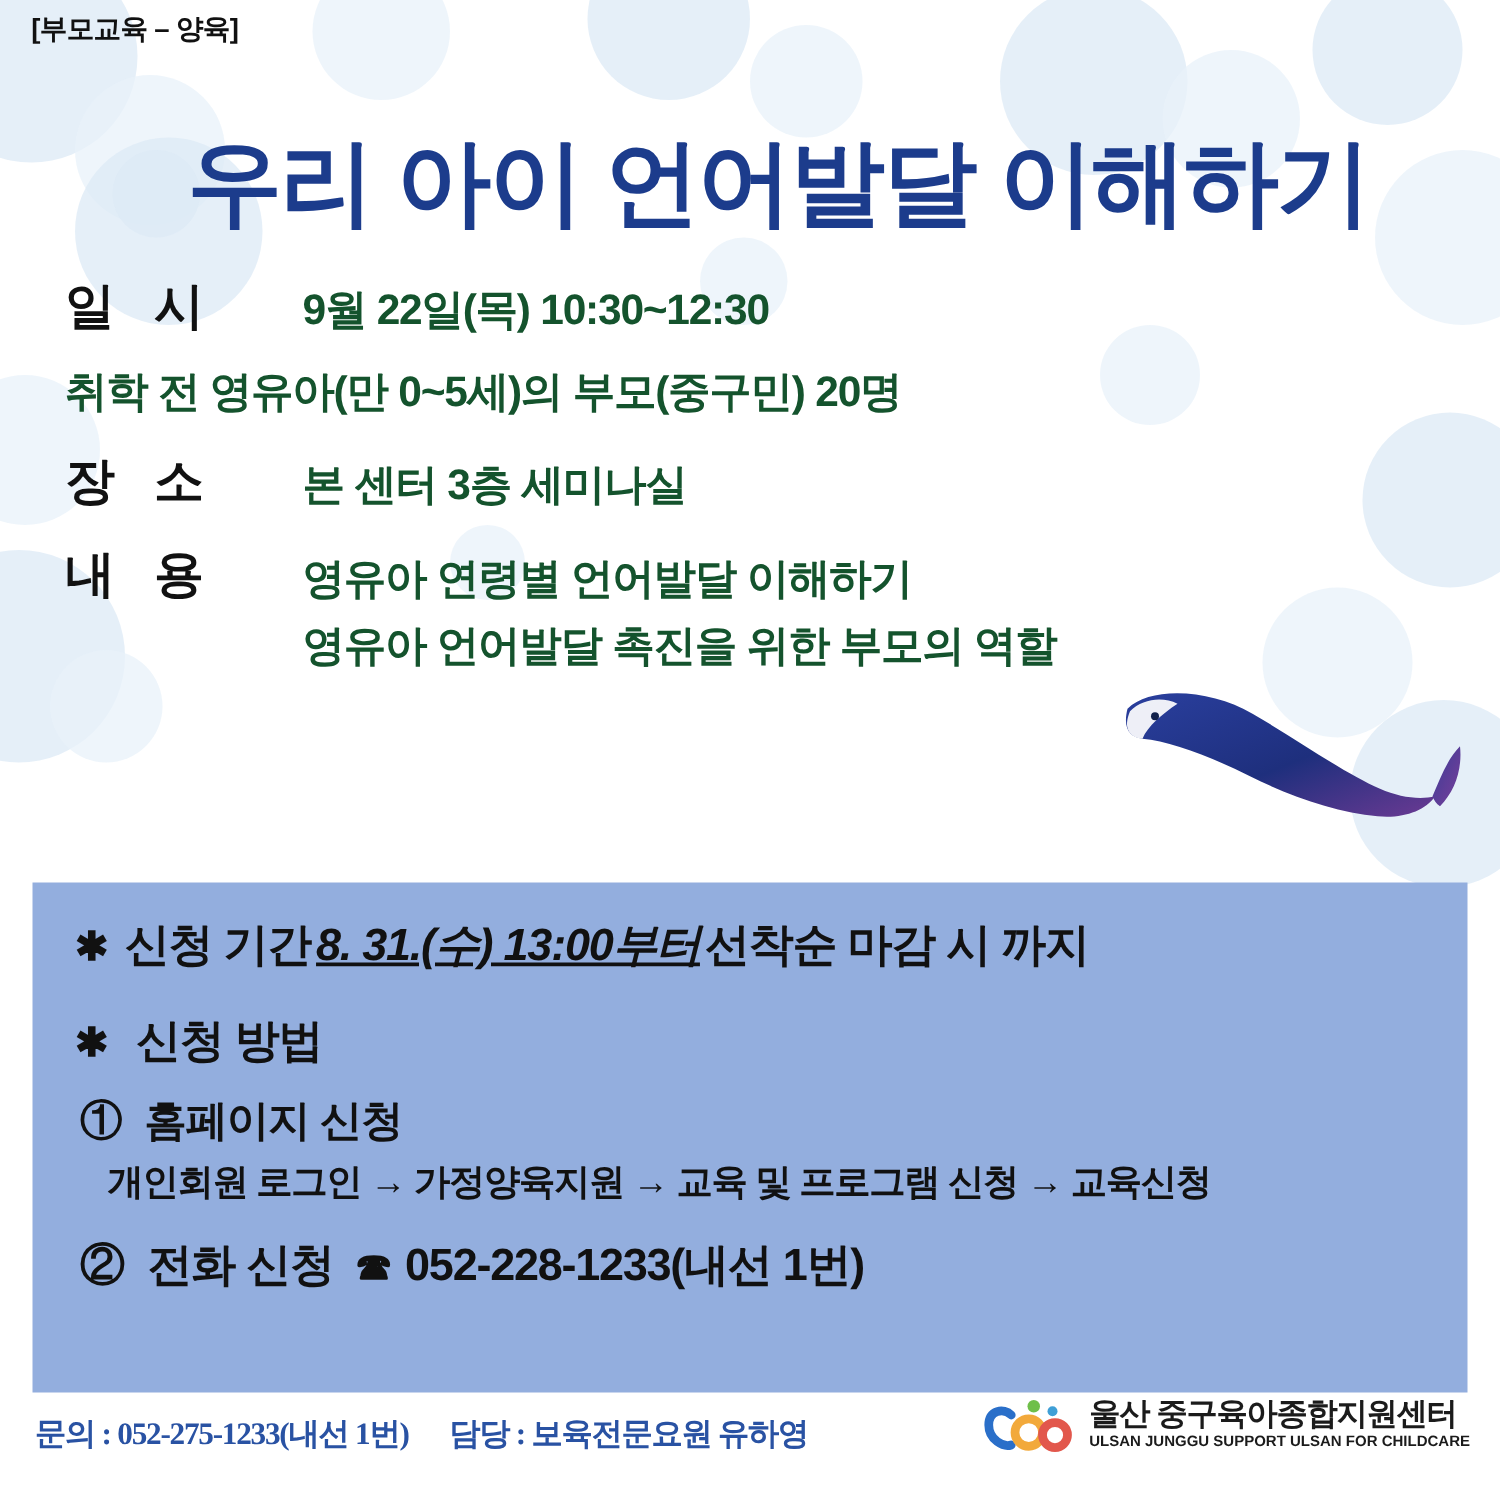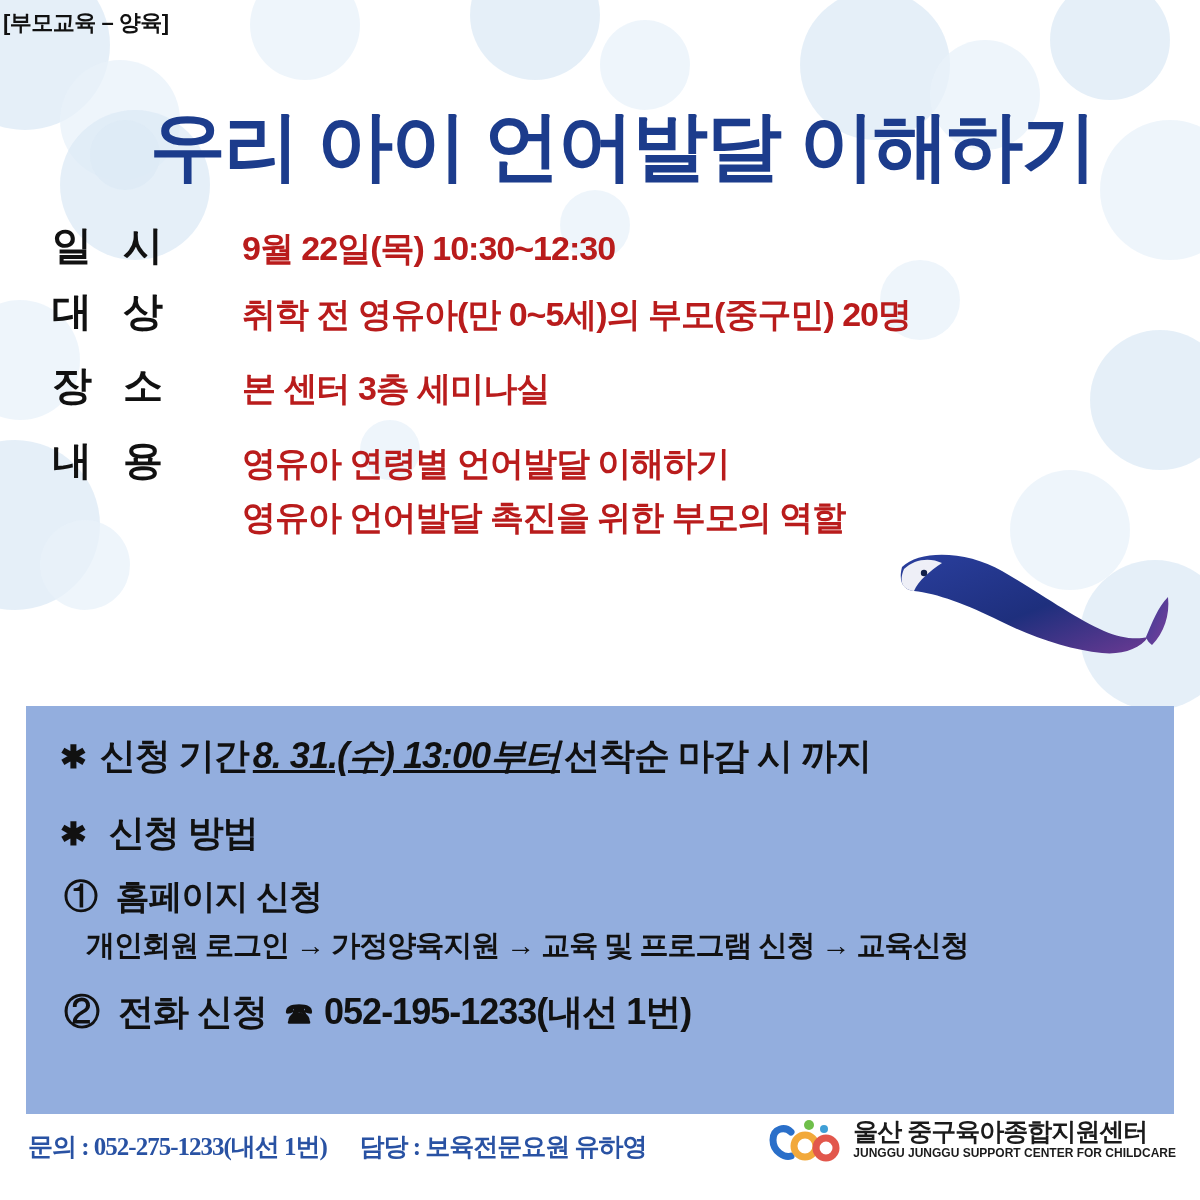--- a/index.html
+++ b/index.html
@@ -36,21 +36,21 @@
     position: relative;
     z-index: 2;
     width: 1200px;
     height: 1200px;
     box-sizing: border-box;
   }
 
   
   .tag {
     position: absolute;
-    left: 3px;
+    left: 25px;
     top: 8px;
     font-size: 22px;
     font-weight: 700;
     color: #111111;
     letter-spacing: -0.5px;
   }
 
   
   .title {
     position: absolute;
@@ -84,21 +84,21 @@
     flex: 0 0 150px;
     font-size: 40px;
     font-weight: 800;
     color: #111111;
     letter-spacing: 10px;
     line-height: 1.15;
   }
   .row .val {
     font-size: 34px;
     font-weight: 700;
-    color: #b91c1c;
+    color: #14532d;
     line-height: 1.3;
     letter-spacing: -1px;
     padding-top: 4px;
   }
   .row.spaced { margin-bottom: 26px; }
   .row .val .line2 { display: block; margin-top: 10px; }
 
   
   .whale {
     position: absolute;
@@ -251,21 +251,20 @@
   <div class="title">우리 아이 언어발달 이해하기</div>
 
   <div class="info">
 
     <div class="row">
       <div class="lbl">일 시</div>
       <div class="val">9월 22일(목) 10:30~12:30</div>
     </div>
 
     <div class="row spaced">
-      <div class="lbl">대 상</div>
       <div class="val">취학 전 영유아(만 0~5세)의 부모(중구민) 20명</div>
     </div>
 
     <div class="row spaced">
       <div class="lbl">장 소</div>
       <div class="val">본 센터 3층 세미나실</div>
     </div>
 
 
     <div class="row">
@@ -315,21 +314,21 @@
     <div class="apply-item">
       <span class="num">①</span>
       <span>홈페이지 신청</span>
     </div>
     <div class="apply-sub">개인회원 로그인 → 가정양육지원 → 교육 및 프로그램 신청 → 교육신청</div>
 
     <div class="apply-item phone">
       <span class="num">②</span>
       <span>전화 신청</span>
       <span class="tel-icon">☎</span>
-      <span>052-195-1233(내선 1번)</span>
+      <span>052-228-1233(내선 1번)</span>
     </div>
 
   </div>
 
   <div class="footer">
     <div class="footer-left">
       <span>문의 : 052-275-1233(내선 1번)</span>
       <span class="gap"></span>
       <span>담당 : 보육전문요원 유하영</span>
     </div>
@@ -337,18 +336,18 @@
     <div class="footer-right">
       <svg class="logo-mark" viewBox="0 0 74 52">
         <path d="M22,14 C16,8 4,10 4,22 C4,34 16,40 22,38" stroke="#2a6fc9" stroke-width="7" fill="none" stroke-linecap="round"></path>
         <circle cx="36" cy="28" r="11" fill="none" stroke="#f2a93b" stroke-width="7"></circle>
         <circle cx="57" cy="30" r="10" fill="none" stroke="#e2574c" stroke-width="7"></circle>
         <circle cx="40" cy="7" r="5" fill="#6fbf4a"></circle>
         <circle cx="55" cy="11" r="4" fill="#3f9fd6"></circle>
       </svg>
       <div class="logo-text">
         <div class="l1">울산 중구육아종합지원센터</div>
-        <div class="l2">JUNGGU JUNGGU SUPPORT CENTER FOR CHILDCARE</div>
+        <div class="l2">ULSAN JUNGGU SUPPORT ULSAN FOR CHILDCARE</div>
       </div>
     </div>
   </div>
 
 </div>
 
 </body></html>

